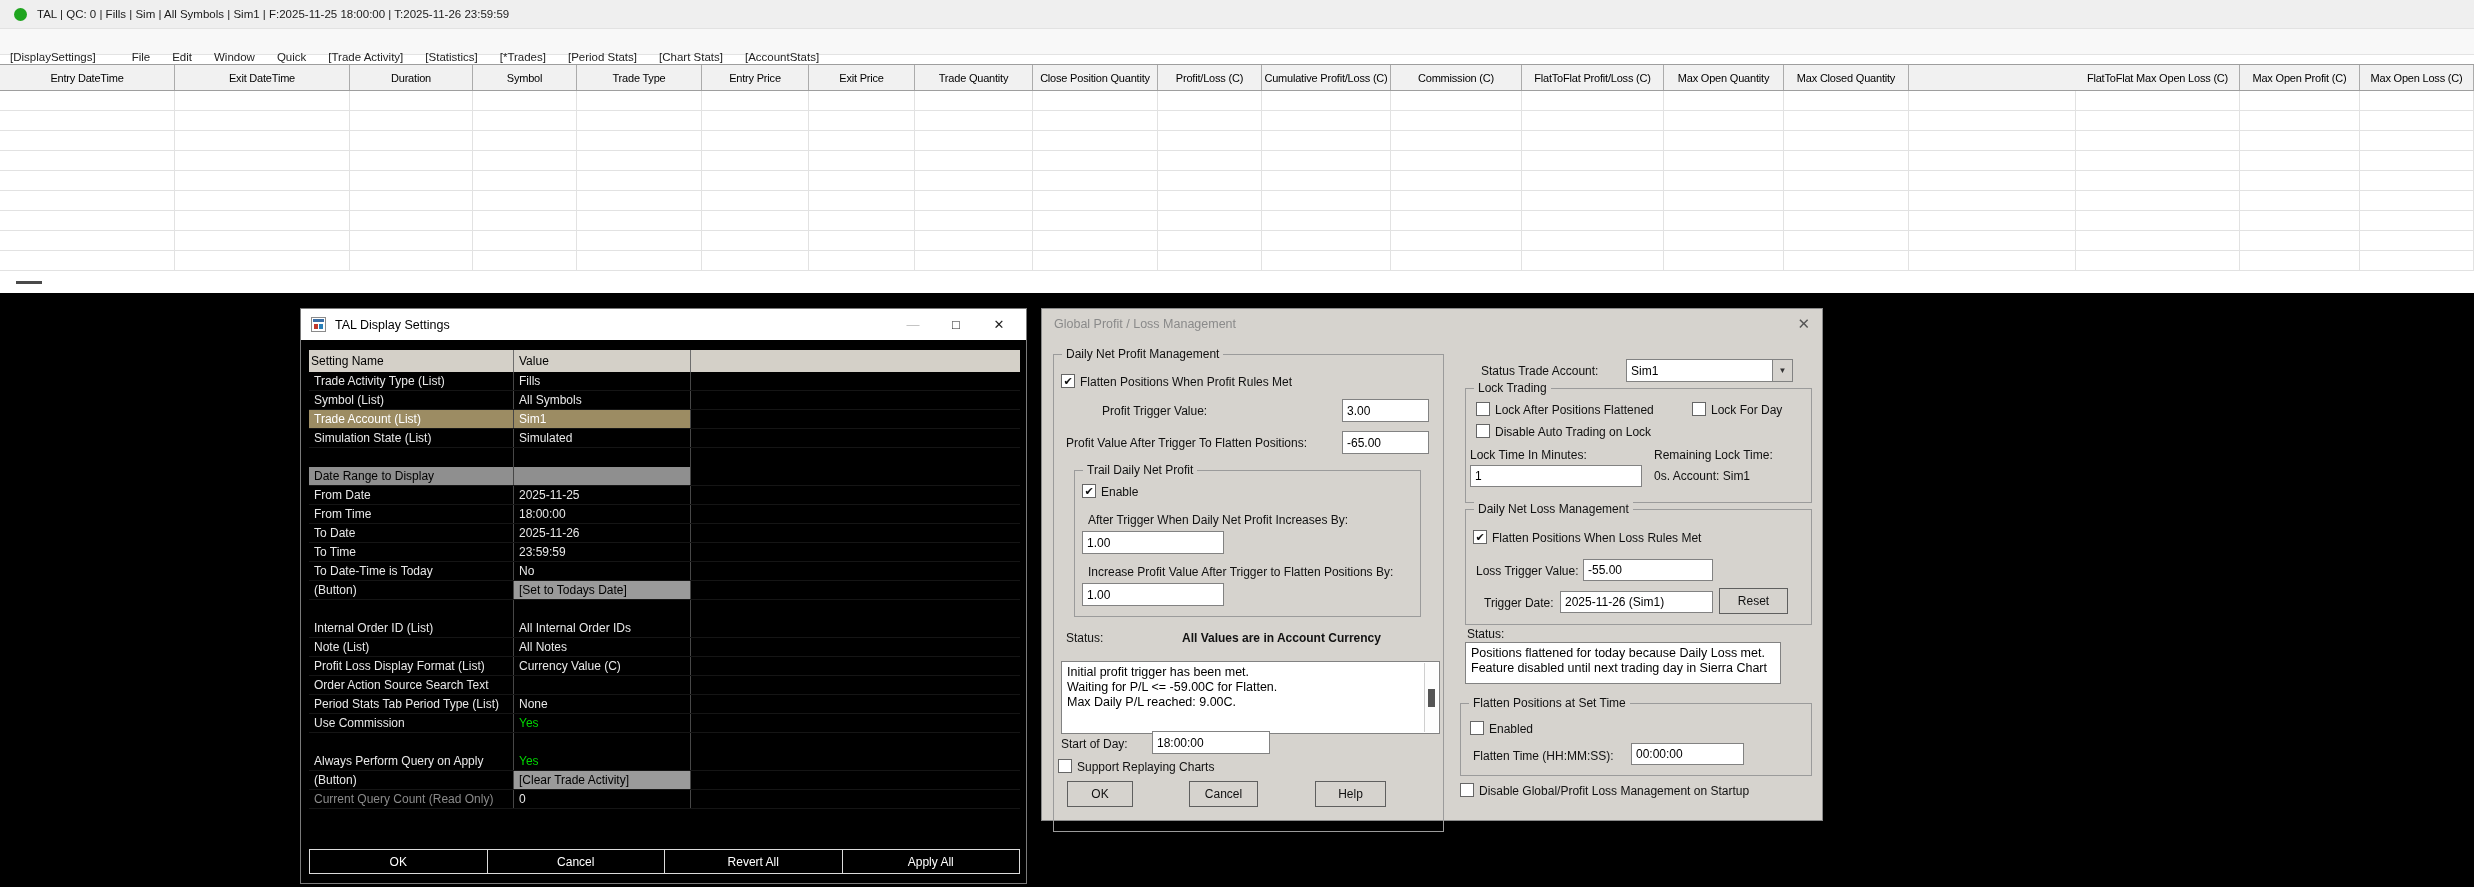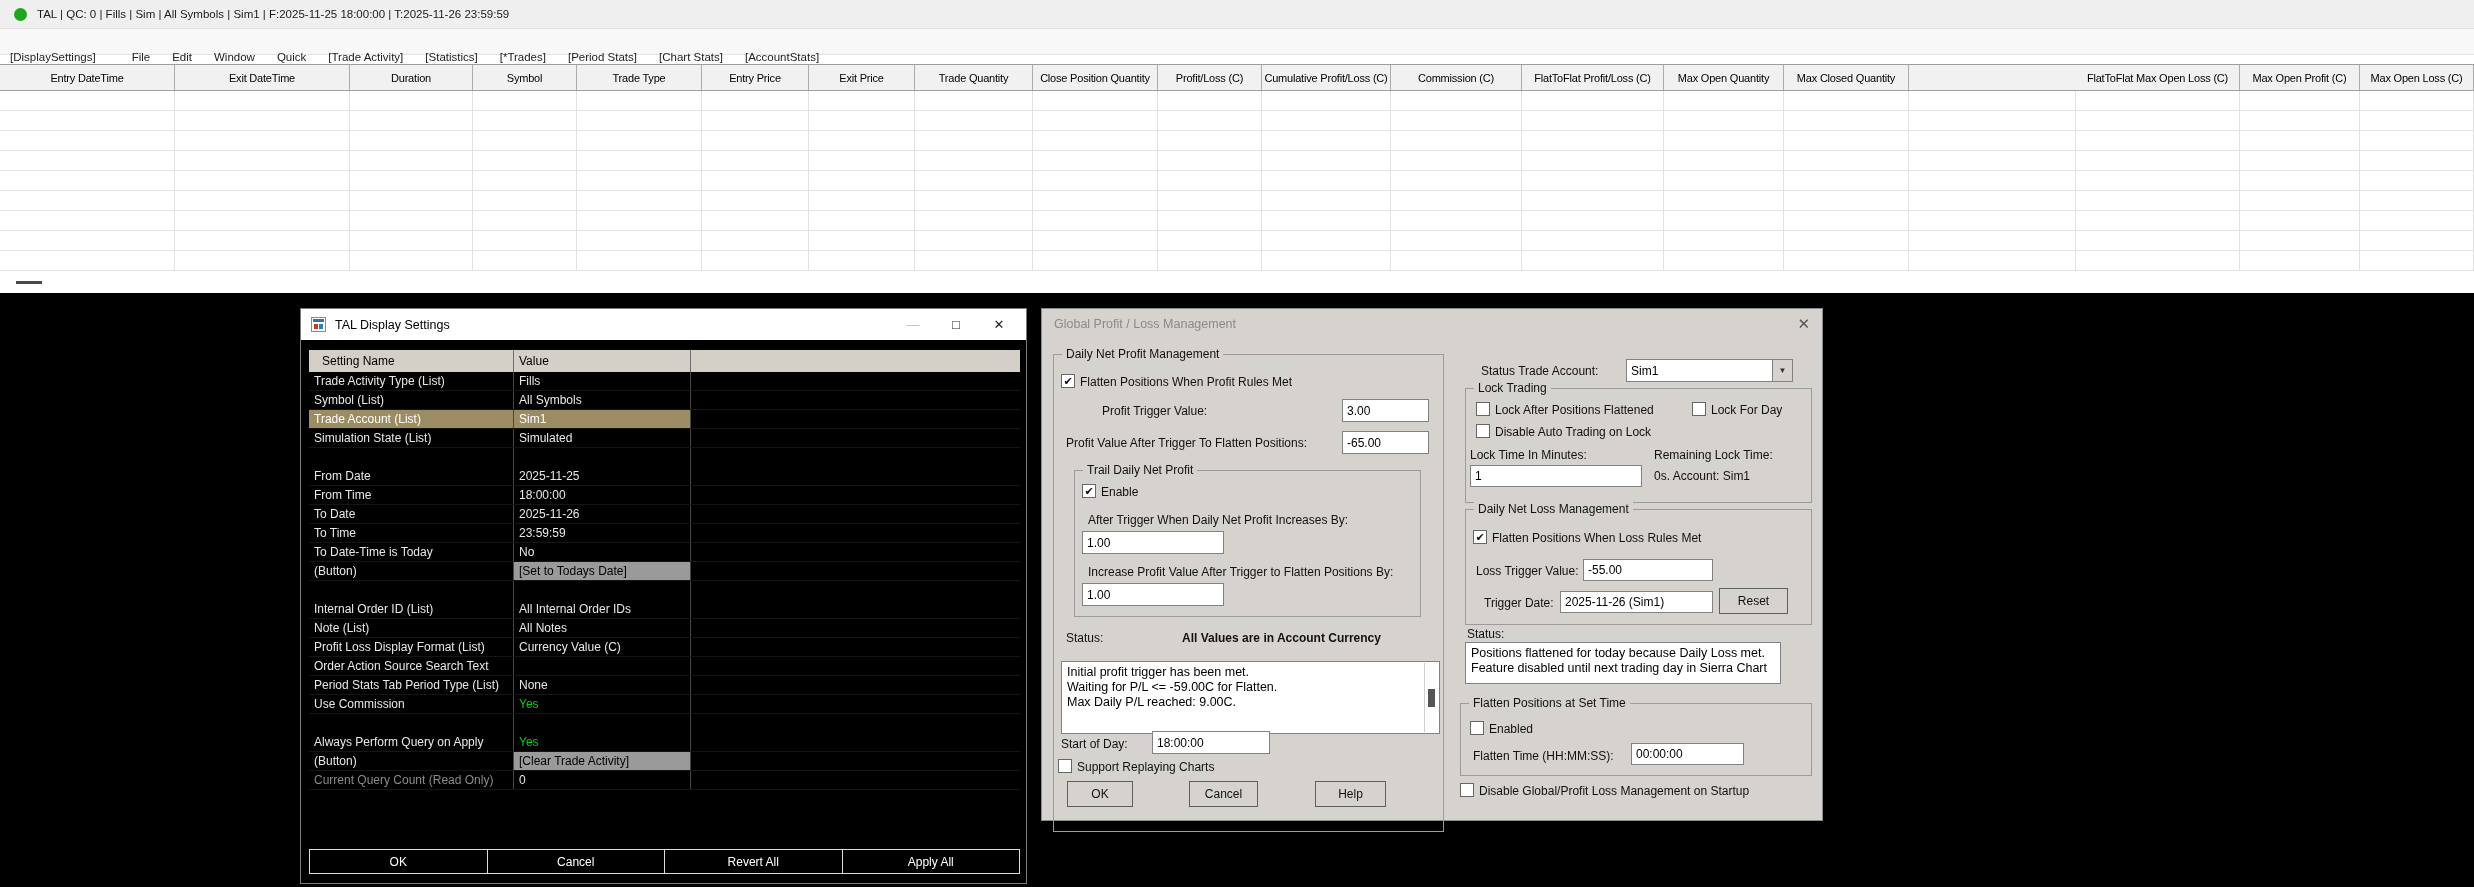--- a/index.html
+++ b/index.html
@@ -20,21 +20,21 @@
   .td-cell{border-right:1px solid #e2e2e2;box-sizing:border-box;height:100%;}
   .splitter-dash{position:absolute;left:16px;top:281px;width:26px;height:3px;background:#4a4a4a;}
 
   
   .ds{position:absolute;left:300px;top:308px;width:727px;height:576px;background:#000;border:1px solid #7a7a7a;box-sizing:border-box;}
   .ds-titlebar{height:31px;background:#fff;display:flex;align-items:center;padding:0 10px;gap:9px;box-sizing:border-box;}
   .ds-title{font-size:12.5px;color:#000;flex:1;white-space:nowrap;}
   .ds-winbtn{font-size:13px;color:#222;width:34px;text-align:center;cursor:default;}
   .ds-winbtn.min{color:#bdbdbd;}
   .ds-header{position:absolute;left:8px;top:41px;width:711px;height:22px;display:flex;background:#d4d0c8;font-size:12px;color:#000;box-sizing:border-box;}
-  .ds-h-name{width:205px;padding-left:13px;border-right:1px solid #6e6e6e;display:flex;align-items:center;box-sizing:border-box;}
+  .ds-h-name{width:205px;padding-left:2px;border-right:1px solid #6e6e6e;display:flex;align-items:center;box-sizing:border-box;}
   .ds-h-value{width:177px;padding-left:5px;border-right:1px solid #6e6e6e;display:flex;align-items:center;box-sizing:border-box;}
   .ds-h-fill{flex:1;}
   #settings-rows{position:absolute;left:8px;top:63px;width:711px;}
   .ds-row{display:flex;height:19px;font-size:12px;color:#e8e8e8;border-bottom:1px solid #151515;box-sizing:border-box;}
   .ds-name{width:205px;padding-left:5px;border-right:1px solid #474747;display:flex;align-items:center;white-space:nowrap;overflow:hidden;box-sizing:border-box;}
   .ds-value{width:177px;padding-left:5px;border-right:1px solid #474747;display:flex;align-items:center;white-space:nowrap;overflow:hidden;box-sizing:border-box;}
   .ds-fill{flex:1;background:#000;}
   .ds-row.selected .ds-name,.ds-row.selected .ds-value{background:#9c8c63;color:#fff;}
   .ds-row.section .ds-name,.ds-row.section .ds-value{background:#8f8f8f;color:#000;}
   .ds-row.button .ds-value{background:#9a9a9a;color:#000;}
@@ -343,20 +343,25 @@
         <div class="ds-row normal">
           <div class="ds-name">Simulation State (List)</div>
           <div class="ds-value">Simulated</div>
           <div class="ds-fill"></div>
         </div>
         <div class="ds-row empty">
           <div class="ds-name"></div>
           <div class="ds-value"></div>
           <div class="ds-fill"></div>
         </div>
+        <div class="ds-row section">
+          <div class="ds-name">Date Range to Display</div>
+          <div class="ds-value"></div>
+          <div class="ds-fill"></div>
+        </div>
         <div class="ds-row normal">
           <div class="ds-name">From Date</div>
           <div class="ds-value">2025-11-25</div>
           <div class="ds-fill"></div>
         </div>
         <div class="ds-row normal">
           <div class="ds-name">From Time</div>
           <div class="ds-value">18:00:00</div>
           <div class="ds-fill"></div>
         </div>

